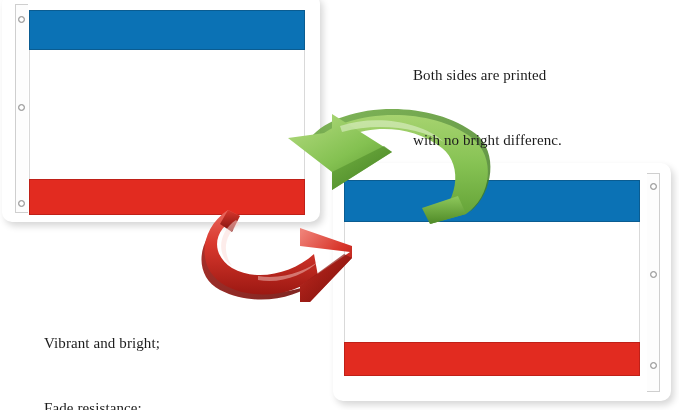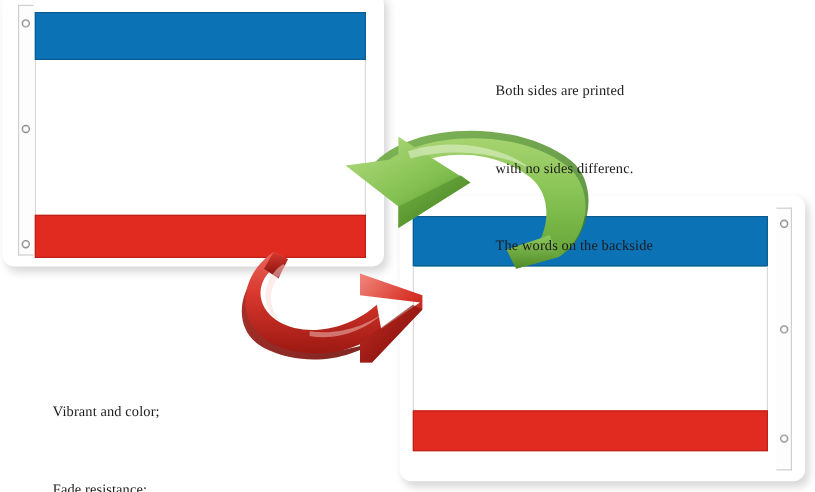--- a/index.html
+++ b/index.html
@@ -85,21 +85,21 @@
     pointer-events: none;
   }
   #green-arrow { left: 280px; top: 96px; width: 232px; height: 132px; }
   #red-arrow   { left: 192px; top: 202px; width: 162px; height: 104px; }
 
   
   .text-block {
     position: absolute;
     color: #1c1c1c;
     font-family: "Liberation Serif", "DejaVu Serif", serif;
-    font-size: 12px;
+    font-size: 15px;
     line-height: 21.5px;
     letter-spacing: 0.1px;
     white-space: pre;
   }
   #caption-top-right { left: 413px; top: 22px; }
   #caption-bottom-left { left: 44px; top: 290px; }
   .text-line { display: block; }
 </style>
 </head>
 <body>
@@ -215,23 +215,22 @@
     <path d="M 108,26 L 108,44 L 158,50 L 108,84 L 108,100
              L 118,100 L 160,56 L 160,44 Z" fill="url(#gRedHead)"></path>
     <path d="M 108,84 L 108,100 L 118,100 L 160,56 L 152,52 Z" fill="url(#gRedSide)" opacity="0.7"></path>
 
     <path d="M 44,18 C 26,30 24,54 40,64 C 30,50 32,32 48,22 Z" fill="#fbd9d5" opacity="0.5"></path>
     <path d="M 66,74 C 92,78 116,68 128,58 C 112,74 88,82 66,78 Z" fill="#fbd9d5" opacity="0.45"></path>
   </svg>
 
   <div id="caption-top-right" class="text-block">
     <span class="text-line">Both sides are printed</span>
-    <span class="text-line">with no sides differenc.</span>
-    <span class="text-line">The words on the backside</span>
+    <span class="text-line">with no bright differenc.</span>
   </div>
 
   <div id="caption-bottom-left" class="text-block">
-    <span class="text-line">Vibrant and color;</span>
+    <span class="text-line">Vibrant and bright;</span>
     <span class="text-line">Fade resistance;</span>
     
   </div>
 
 </div>
 
 </body></html>

